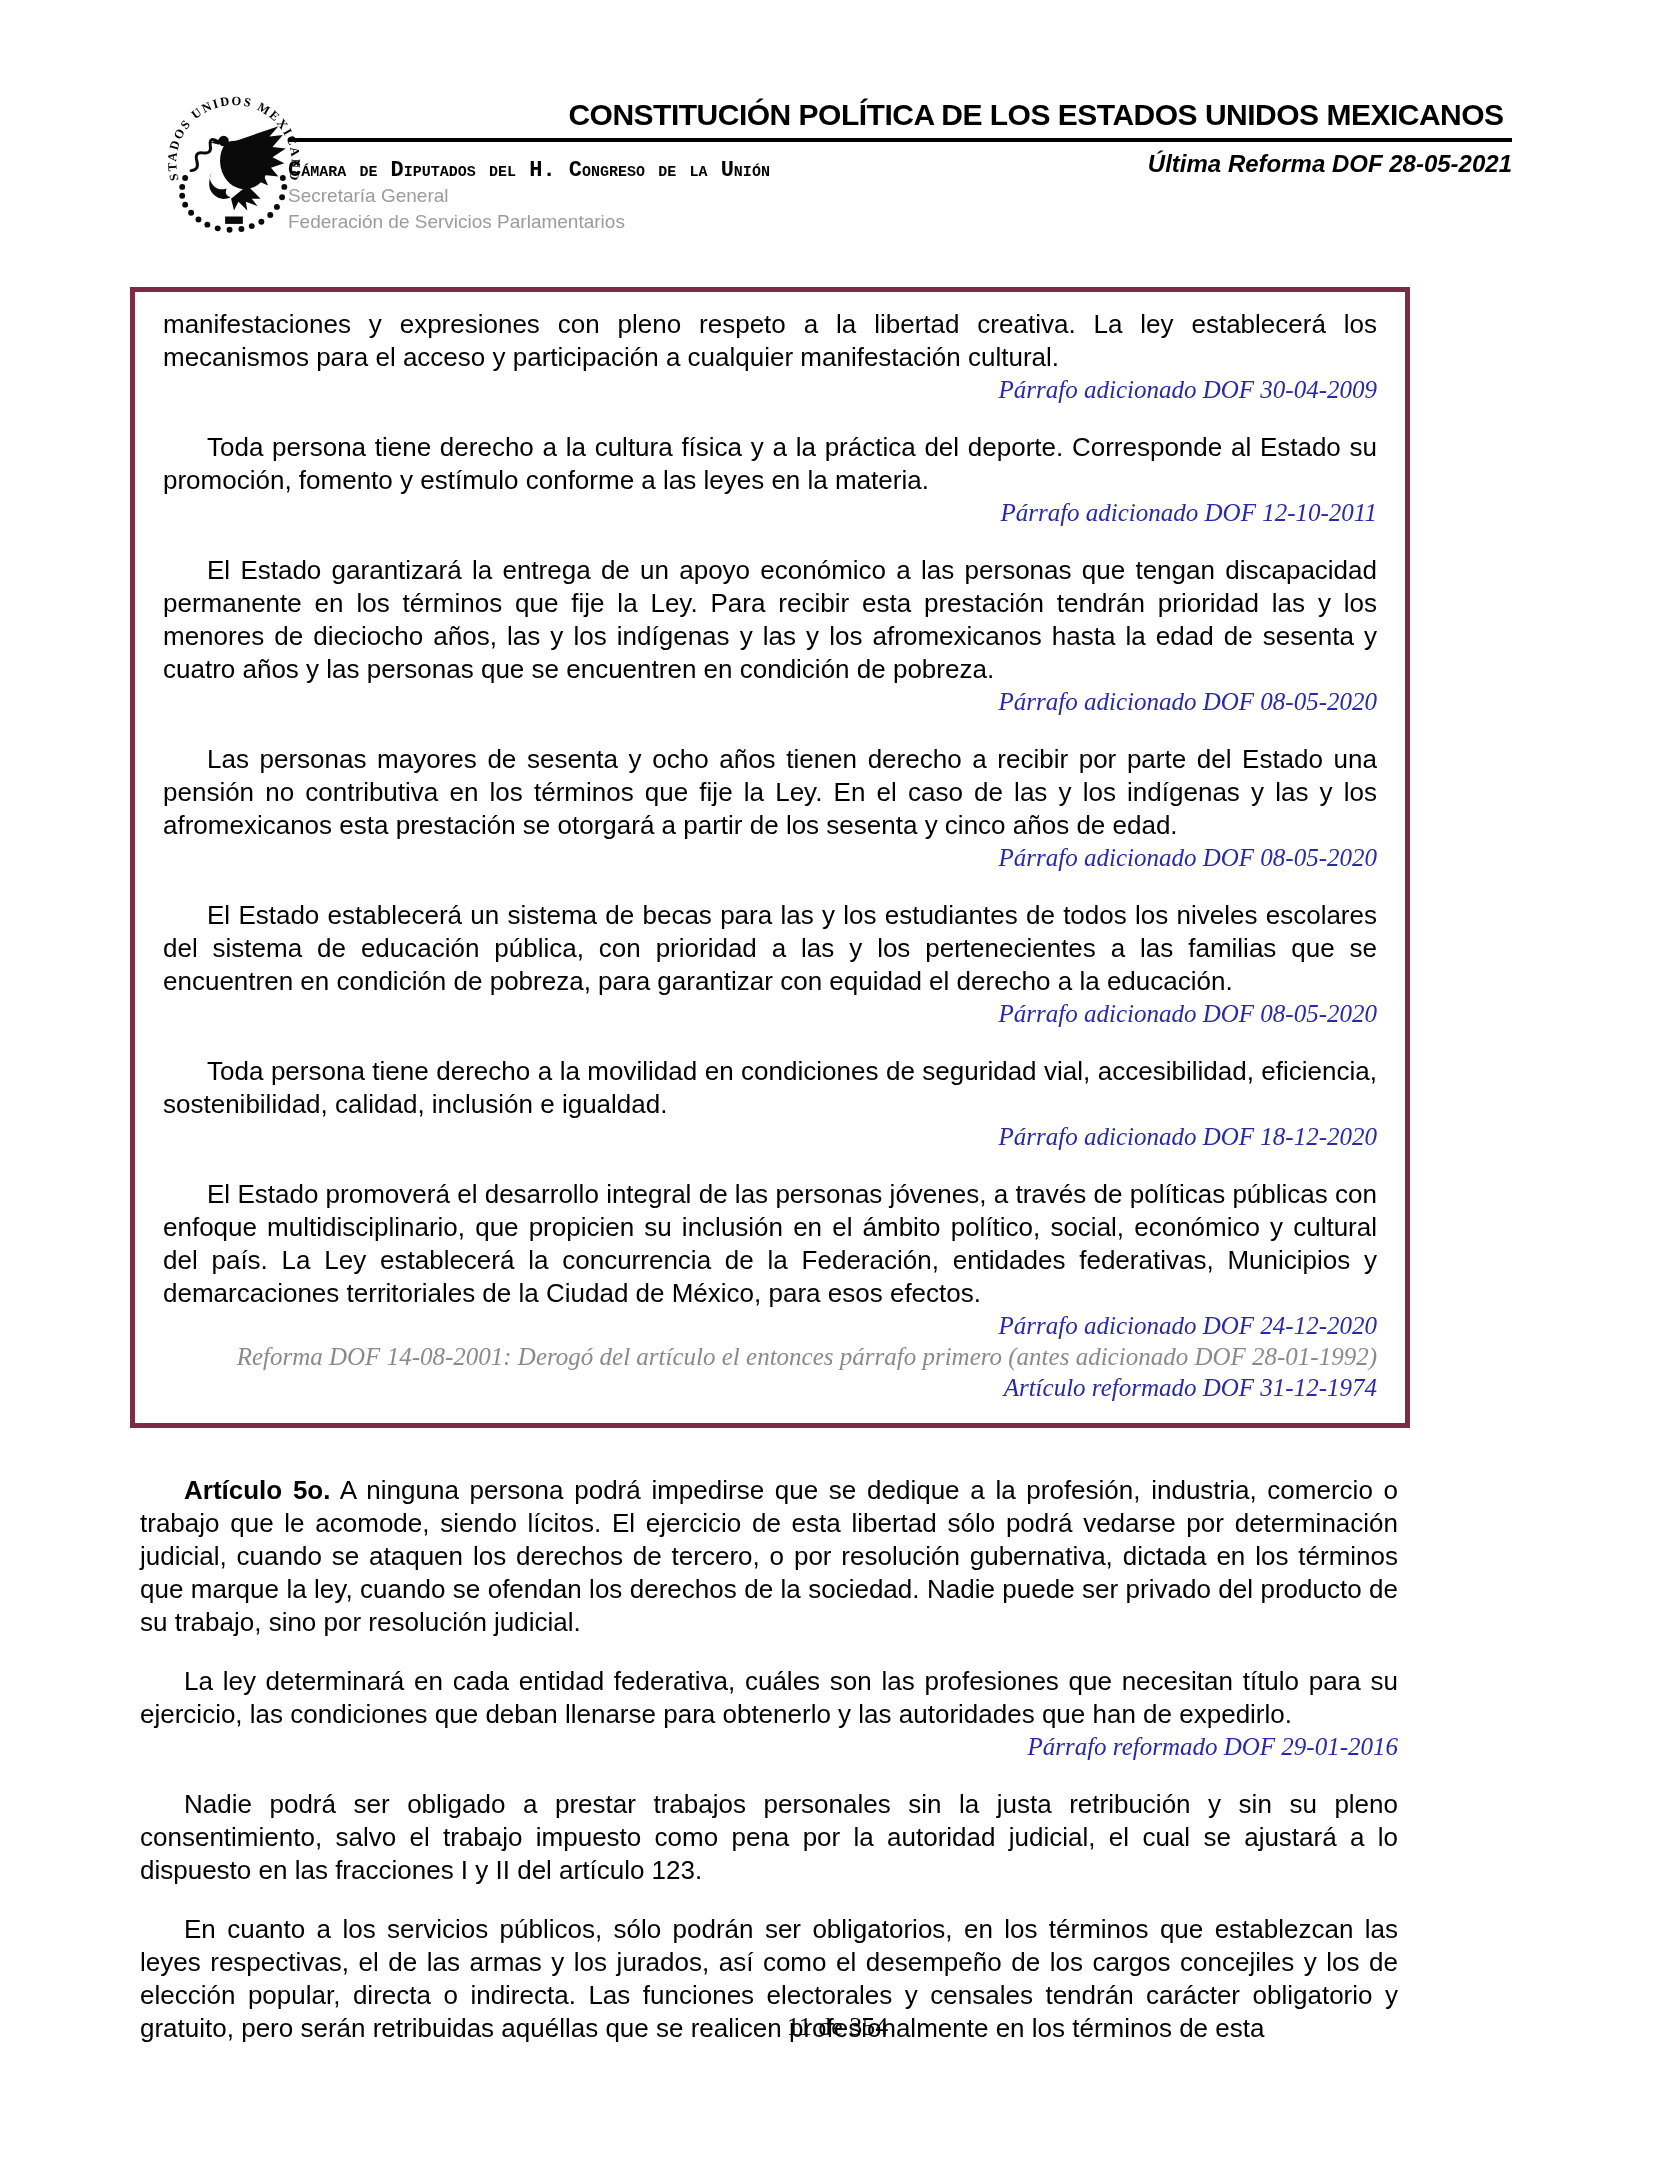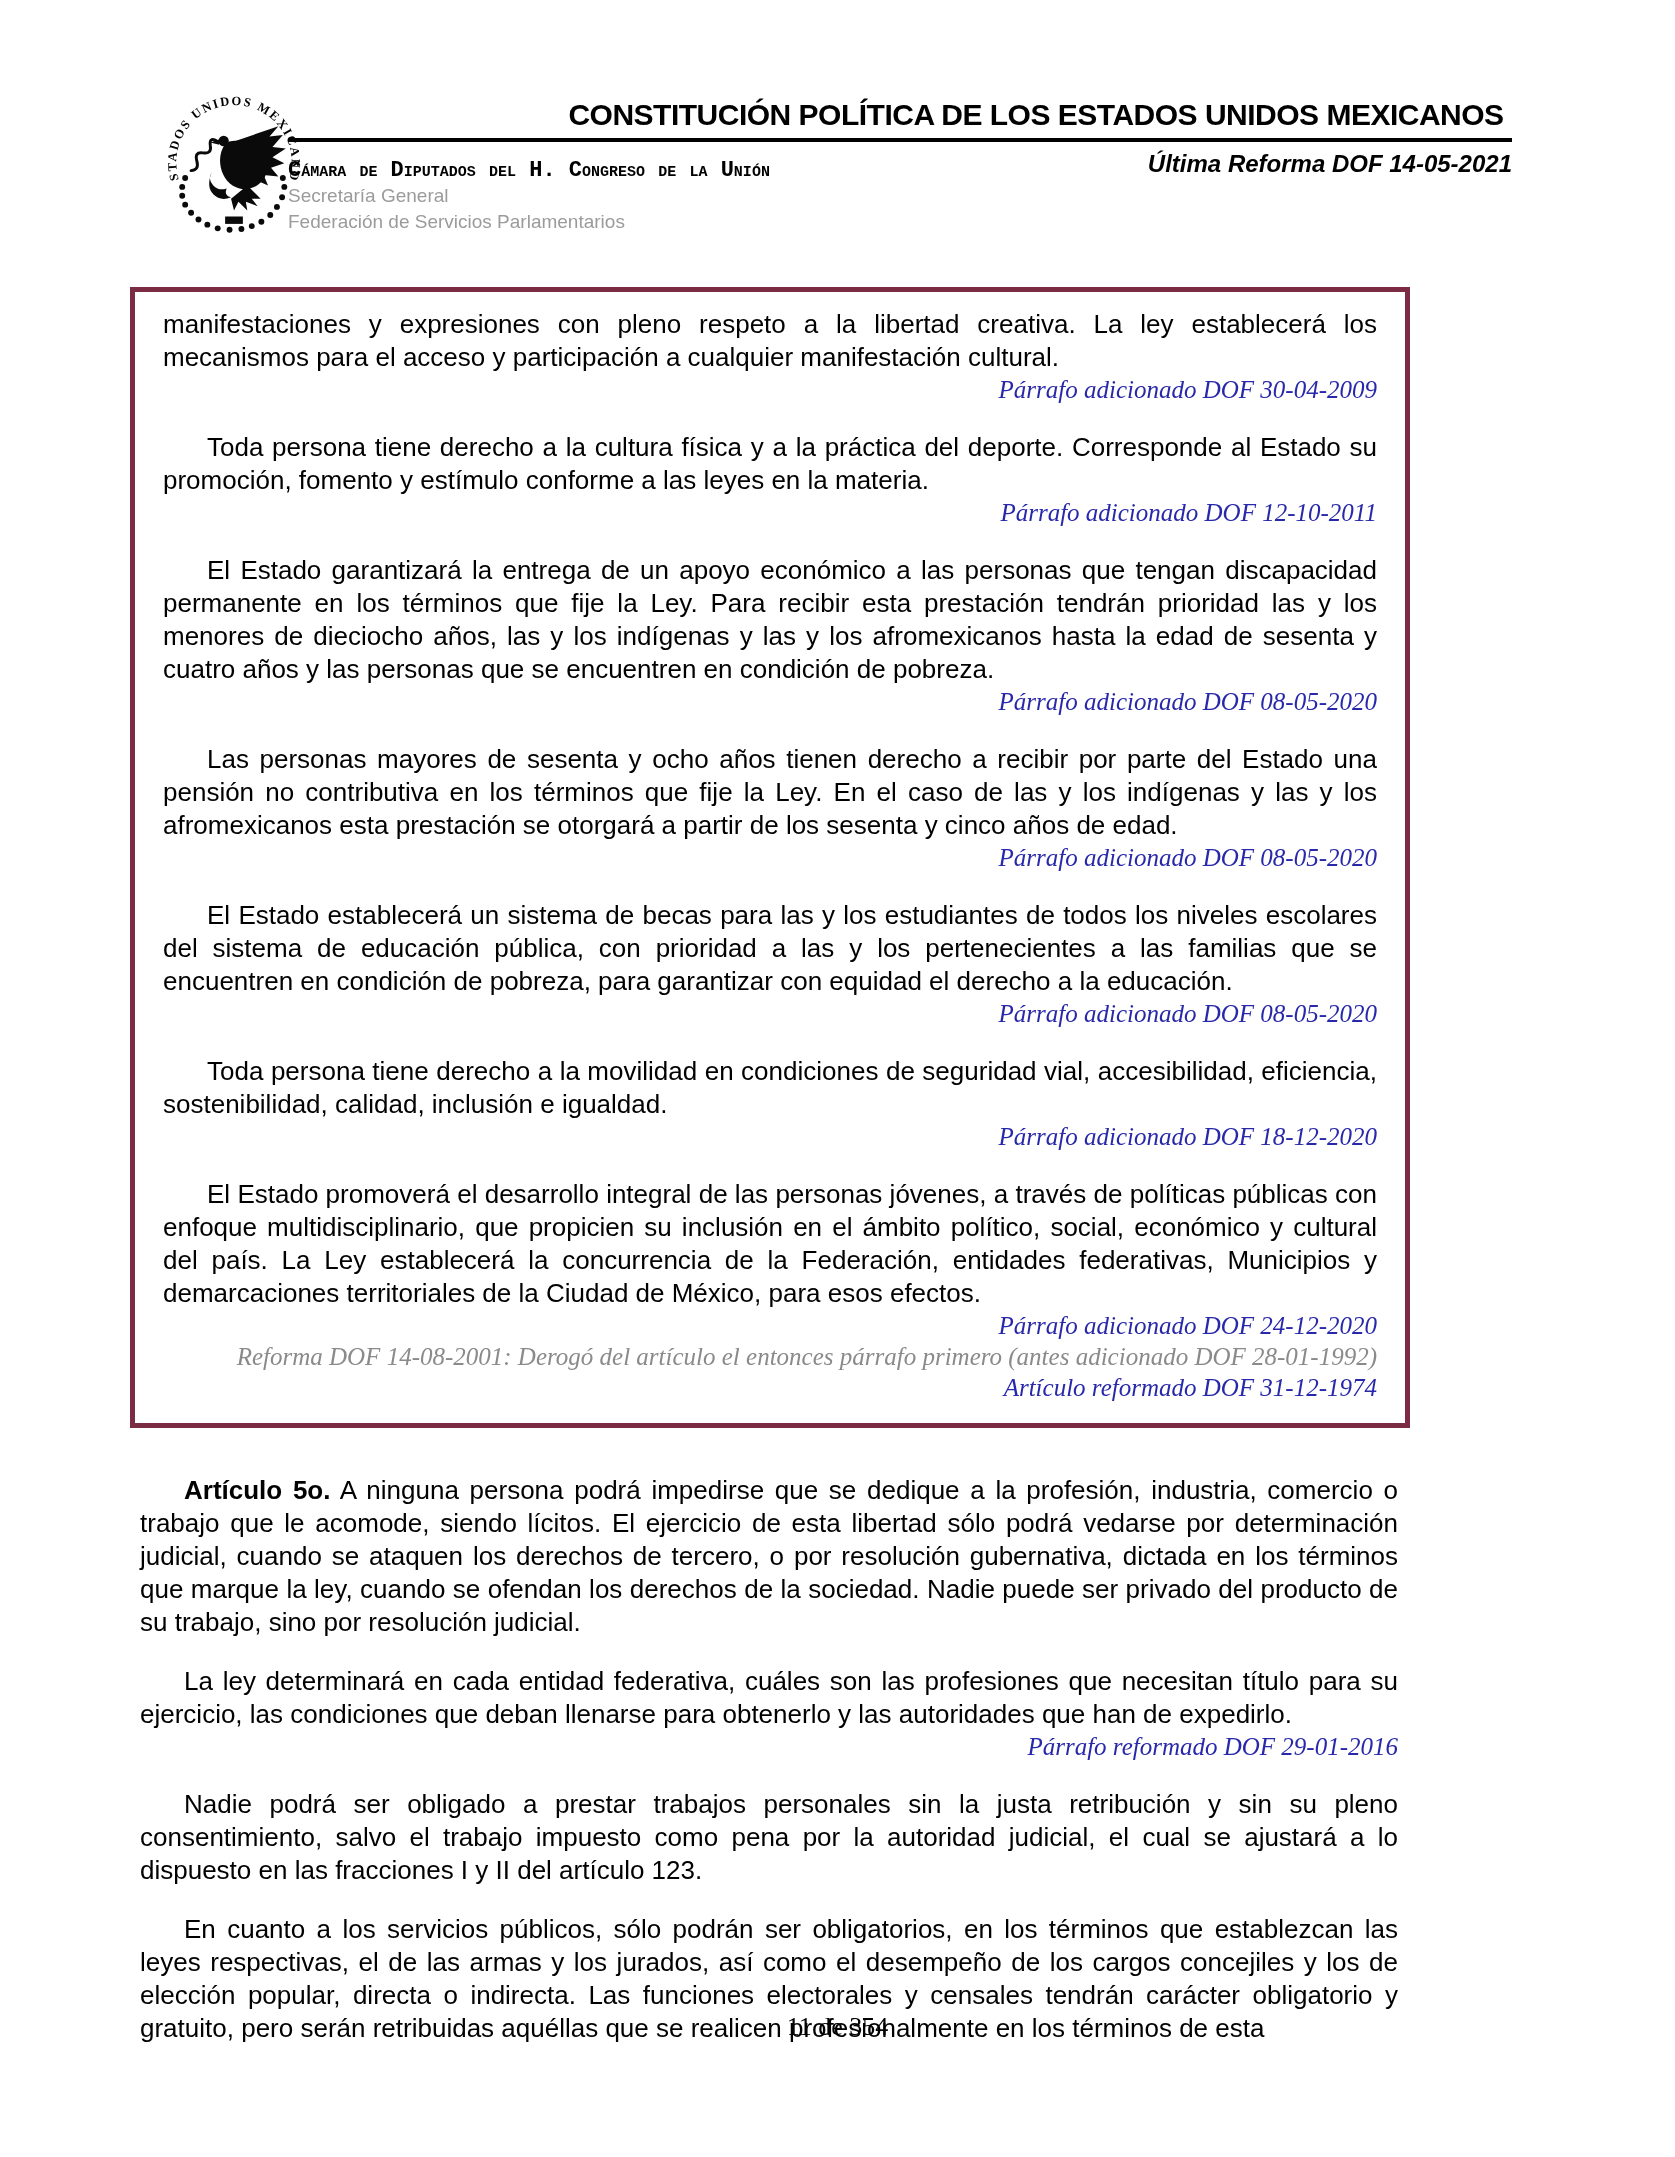--- a/index.html
+++ b/index.html
@@ -117,21 +117,21 @@
         <circle cx="165" cy="154" r="4"></circle>
       <circle cx="168" cy="140" r="4"></circle>
         <circle cx="166" cy="128" r="4"></circle>
       <rect x="88" y="180" width="24" height="10"></rect>
     </g>
   </svg>
 
   <div class="header-title">CONSTITUCIÓN POLÍTICA DE LOS ESTADOS UNIDOS MEXICANOS</div>
   <div class="header-rule"></div>
   <div class="header-org">Cámara de Diputados del H. Congreso de la Unión</div>
-  <div class="header-reform">Última Reforma DOF 14-05-2021</div>
+  <div class="header-reform">Última Reforma DOF 28-05-2021</div>
   <div class="header-dept1">Secretaría General</div>
   <div class="header-dept2">Federación de Servicios Parlamentarios</div>
 
   <div class="content">
     <div class="amend-box" id="boxed-paragraphs">
   <div class="para-group">
     <p class="para"><span class="ptext">manifestaciones y expresiones con pleno respeto a la libertad creativa. La ley establecerá los mecanismos para el acceso y participación a cualquier manifestación cultural.</span></p>
   <div class="annotation blue">Párrafo adicionado DOF 30-04-2009</div>
         </div>
 

